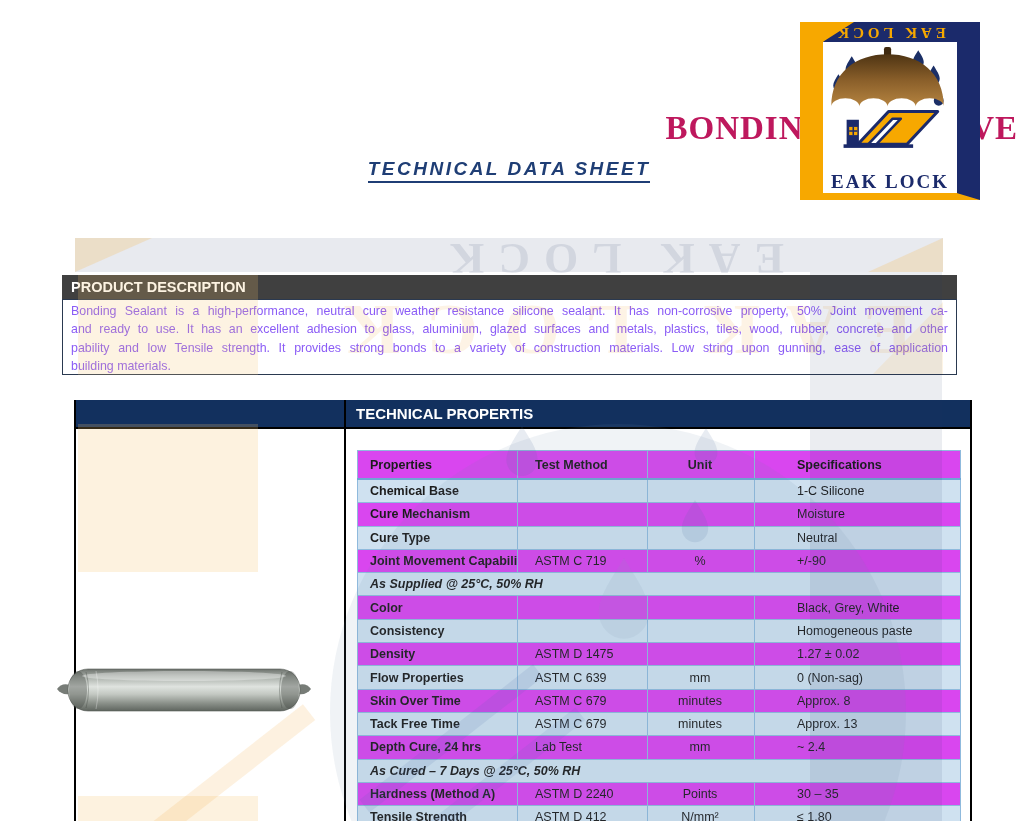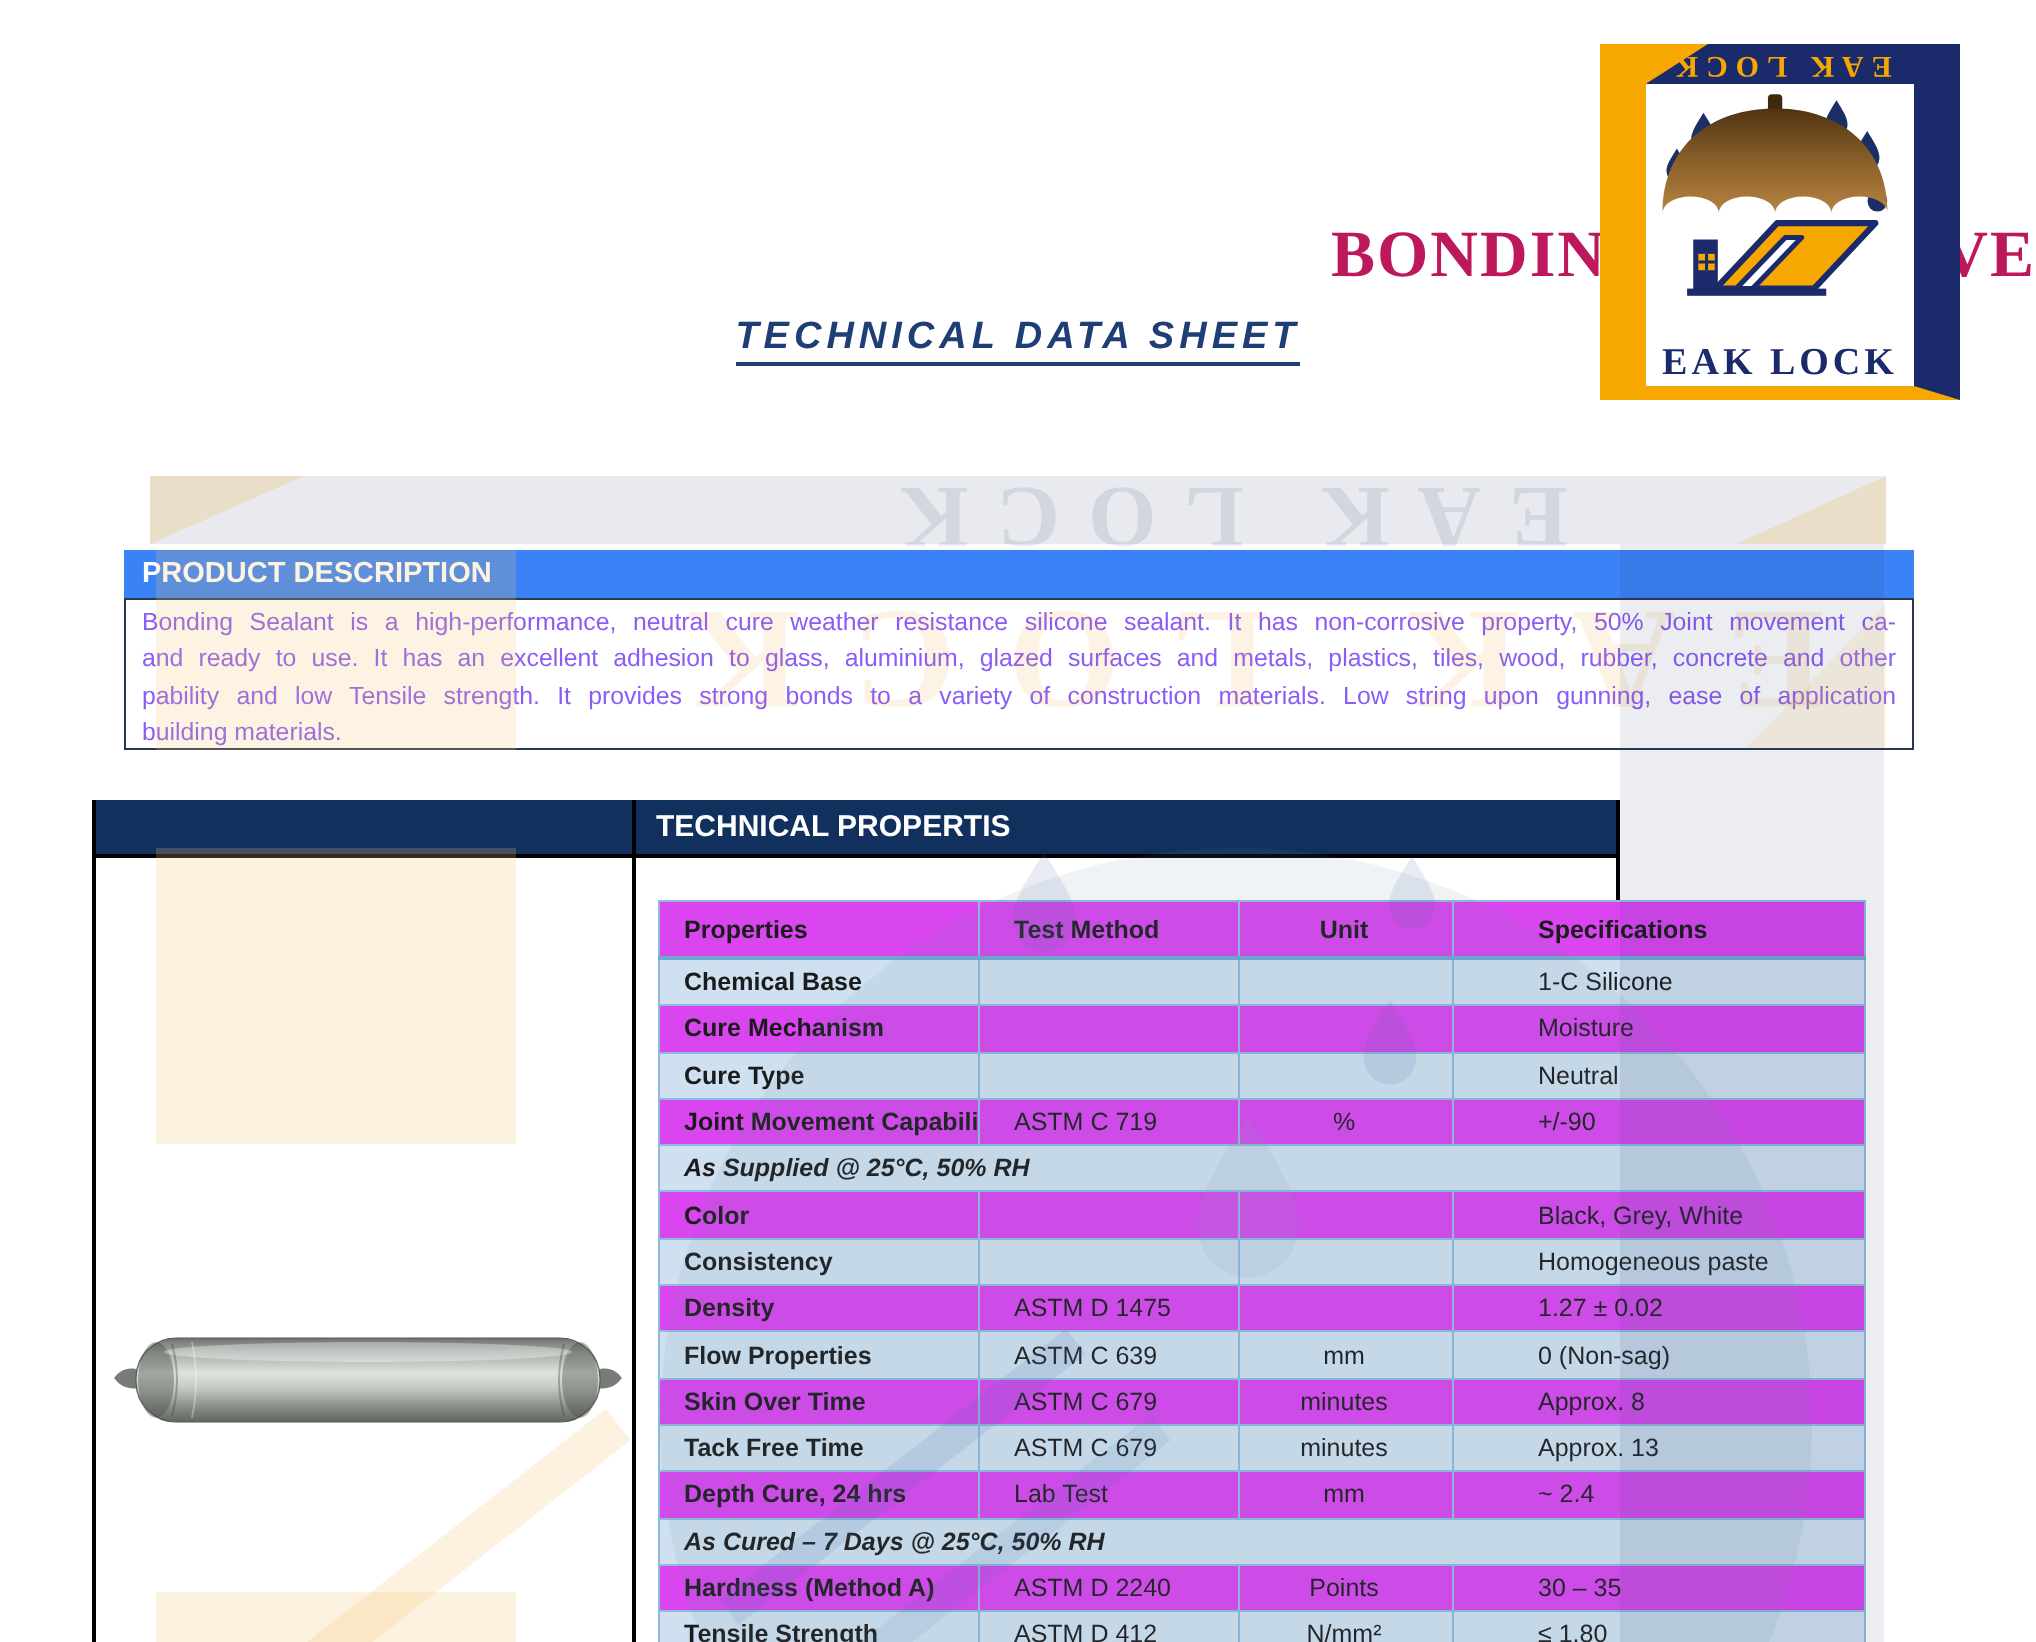--- a/index.html
+++ b/index.html
@@ -25,29 +25,29 @@
         align-items:center;justify-content:center;transform:rotate(180deg);
         color:#F7A800;font-family:"Liberation Serif",serif;font-weight:bold;
         font-size:15px;letter-spacing:4px;}
   .logo .bottext{position:absolute;left:13%;top:84%;width:74%;height:12%;background:#fff;
         display:flex;align-items:center;justify-content:center;color:#1B2A6B;
         font-family:"Liberation Serif",serif;font-weight:bold;font-size:19px;
         letter-spacing:2px;}
 
   
   .desc-bar{position:absolute;left:62px;top:275px;width:895px;height:24px;
-        background:#3b82f6;color:#fff;font-weight:bold;font-size:14.5px;
+        background:#404040;color:#fff;font-weight:bold;font-size:14.5px;
         line-height:24px;padding-left:9px;box-sizing:border-box;z-index:2;}
   .desc-box{position:absolute;left:62px;top:299px;width:895px;height:76px;
         border:1px solid #2A3950;box-sizing:border-box;padding:2px 8px 0 8px;
         font-size:12.4px;line-height:18.4px;color:#8b5cf6;z-index:2;overflow:hidden;}
   .desc-box .just{text-align:justify;text-align-last:justify;}
 
   
-  .tech{position:absolute;left:46px;top:400px;width:764px;height:421px;
+  .tech{position:absolute;left:74px;top:400px;width:898px;height:421px;
         border-left:2px solid #000;border-right:2px solid #000;box-sizing:border-box;
         z-index:1;}
   .tech-bar{height:27px;background:#12305E;border-bottom:2px solid #000;position:relative;}
   .tech-bar span{position:absolute;left:280px;top:0;line-height:27px;color:#fff;
         font-weight:bold;font-size:15px;}
   .divider{position:absolute;left:268px;top:0;bottom:0;width:2px;background:#000;}
 
   
   table.props{position:absolute;left:281px;top:50px;width:603px;border-collapse:collapse;
         table-layout:fixed;font-size:12.5px;color:#1B1B1B;background:transparent;}

